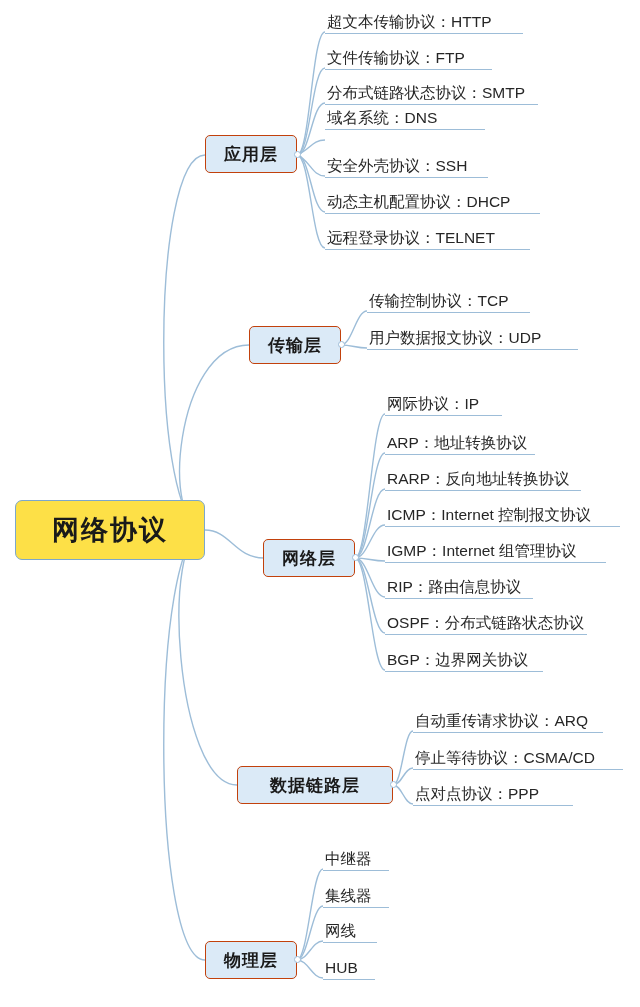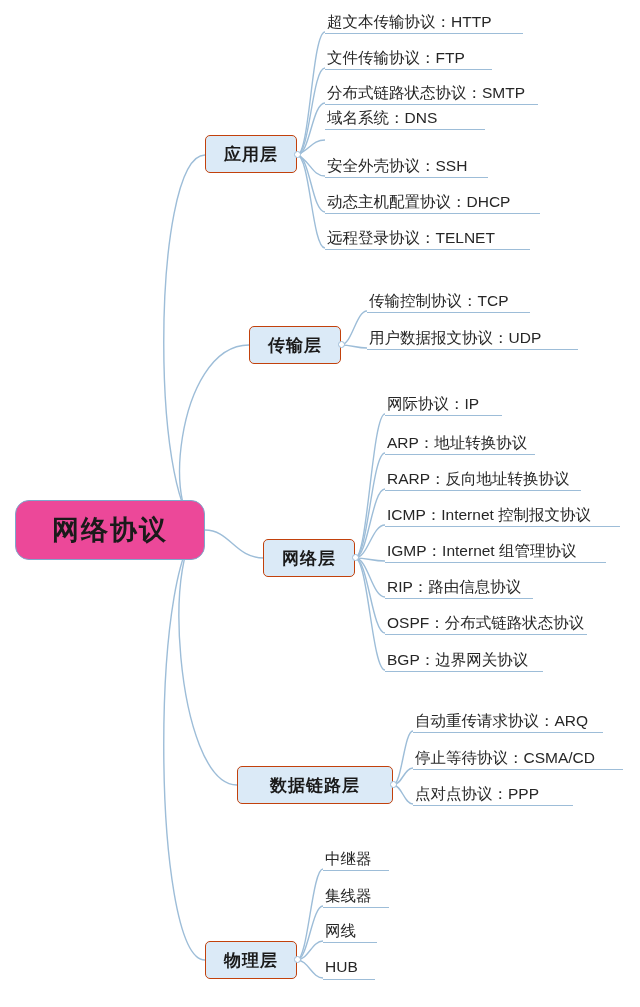--- a/index.html
+++ b/index.html
@@ -25,44 +25,44 @@
   }
   .node {
     position: absolute;
     box-sizing: border-box;
     display: flex;
     align-items: center;
     justify-content: center;
     white-space: nowrap;
   }
   .root-node {
-    background: #ec4899;
+    background: #fde047;
     border: 1px solid #7ca7cc;
-    border-radius: 14px;
+    border-radius: 7px;
     color: #1a1a1a;
     font-size: 27px;
     font-weight: bold;
     letter-spacing: 2px;
   }
   .branch-node {
     background: #dbeaf7;
     border: 1px solid #c2410c;
     border-radius: 5px;
     color: #1a1a1a;
     font-size: 17px;
     font-weight: bold;
     letter-spacing: 1px;
   }
   .leaf-node {
     color: #262626;
     font-size: 15.5px;
     justify-content: flex-start;
     padding-left: 2px;
     border-bottom: 1px solid #9dbdd8;
-    align-items: flex-start;
+    align-items: center;
     padding-bottom: 1px;
   }
   .dot {
     position: absolute;
     width: 7px;
     height: 7px;
     border-radius: 50%;
     background: #ffffff;
     border: 1px solid #9dbdd8;
     box-sizing: border-box;

